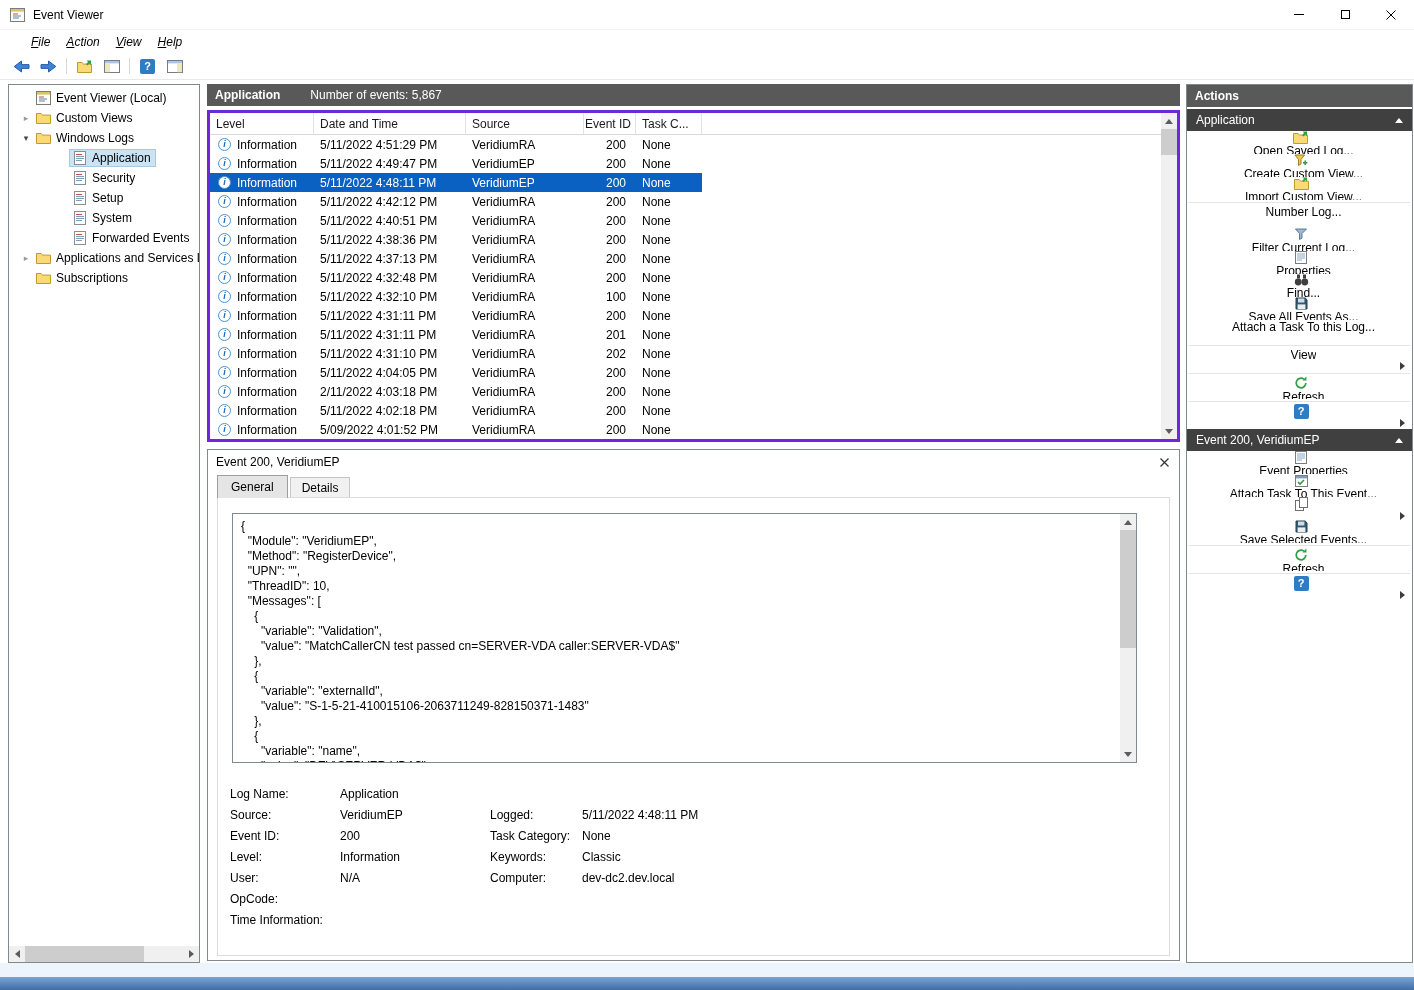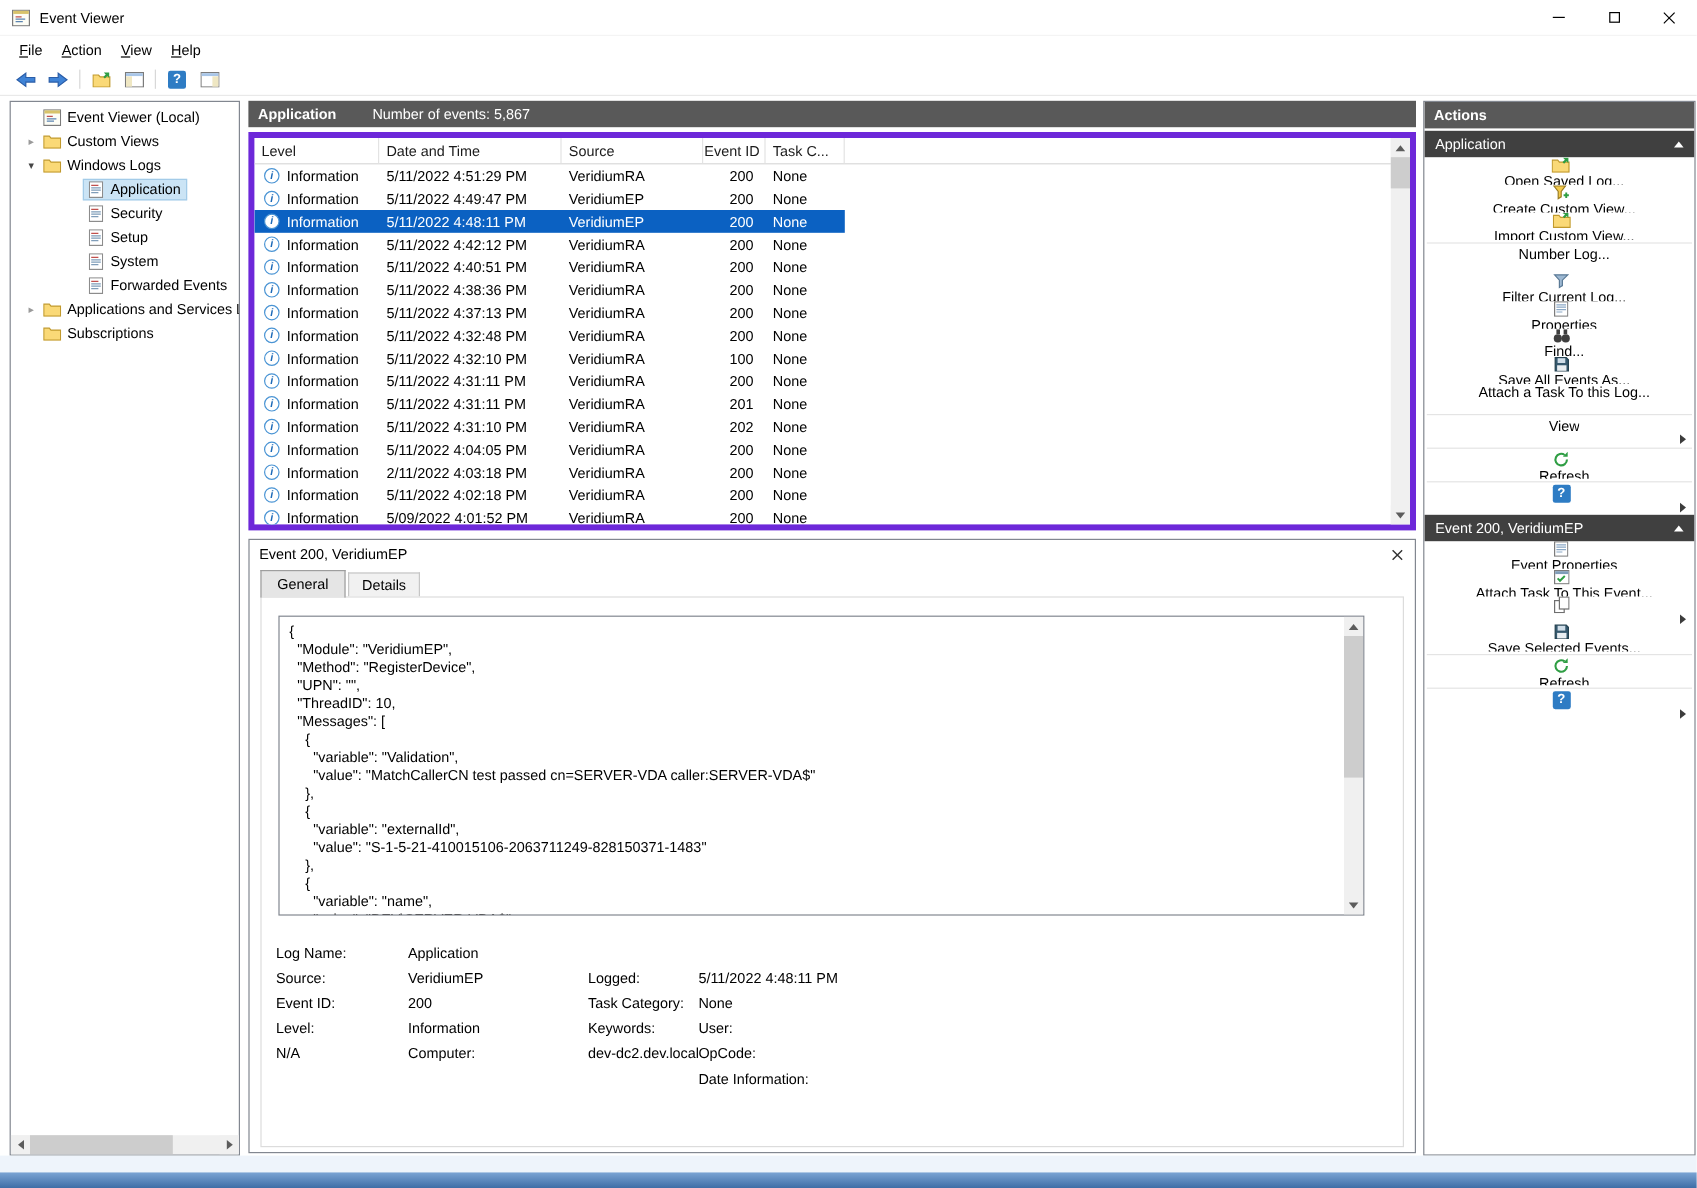--- a/index.html
+++ b/index.html
@@ -13,21 +13,21 @@
 
   
   .titlebar{height:30px;display:flex;align-items:center;padding-left:9px;border-bottom:1px solid #f4f4f4;}
   .title-text{margin-left:7px;}
   .win-controls{margin-left:auto;display:flex;height:30px;}
   .win-btn{width:46px;height:30px;display:flex;align-items:center;justify-content:center;}
   .min-glyph{width:10px;height:1px;background:#000;display:block;}
   .max-glyph{width:9px;height:9px;border:1px solid #000;display:block;}
 
   
-  .menubar{height:23px;display:flex;align-items:center;padding-left:8px;}
+  .menubar{height:23px;display:flex;align-items:center;padding-left:23px;font-style:italic;}
   .menu-item{padding:3px 8px;}
   .toolbar{height:27px;display:flex;align-items:center;padding-left:8px;border-bottom:1px solid #e9e9e9;}
   .tb-btn{border:none;background:none;width:27px;height:24px;display:flex;align-items:center;justify-content:center;padding:0;}
   .tb-sep{width:1px;height:16px;background:#d8d8d8;margin:0 4px;display:block;}
 
   .main{position:absolute;top:80px;left:0;right:0;bottom:27px;background:#fff;}
 
   
   .tree-panel{position:absolute;left:8px;top:4px;width:192px;bottom:0;border:1px solid #828790;background:#fff;overflow:hidden;padding-top:3px;}
   .tree-row{height:20px;display:flex;align-items:center;white-space:nowrap;}
@@ -39,21 +39,21 @@
   .hscroll{position:absolute;left:0;right:0;bottom:0;height:16px;background:#f0f0f0;display:flex;}
   .hscroll .sb-btn{width:16px;height:16px;}
   .hscroll .sb-track{flex:1;position:relative;}
   .hscroll .sb-thumb{position:absolute;top:0;bottom:0;left:0;width:75%;background:#cdcdcd;}
 
   
   .center-panel{position:absolute;left:207px;top:4px;width:973px;bottom:0;}
   .list-header{height:22px;background:var(--header-bg);color:#fff;display:flex;align-items:center;padding-left:8px;}
   .lh-title{font-weight:bold;}
   .lh-sub{margin-left:30px;}
-  .list-box{position:absolute;top:26px;left:0;right:0;height:332px;border:5px solid #6d28d9;background:#fff;overflow:hidden;}
+  .list-box{position:absolute;top:26px;left:0;right:0;height:332px;border:3px solid #6d28d9;background:#fff;overflow:hidden;}
   .colhdrs{display:flex;height:22px;border-bottom:1px solid #d9d9d9;}
   .colh{padding:4px 0 0 6px;border-right:1px solid #e3e3e3;color:#1a1a1a;overflow:hidden;white-space:nowrap;}
   .c0{width:104px;flex:none;}.c1{width:152px;flex:none;}.c2{width:118px;flex:none;}.c3{width:52px;flex:none;}.c4{width:66px;flex:none;}
   .colh.c3{text-align:right;padding-right:4px;padding-left:0;}
   .rows{position:absolute;top:22px;left:0;bottom:0;width:492px;}
   .row{height:19px;display:flex;align-items:center;}
   .cell{padding-left:6px;overflow:hidden;white-space:nowrap;height:100%;display:flex;align-items:center;gap:4px;}
   .cell.c3{justify-content:flex-end;padding-right:10px;padding-left:0;}
   .row.rsel{background:var(--selection);color:#fff;}
   .info-ic{width:13px;height:13px;border-radius:50%;background:#fff;border:1px solid #4a94d4;color:#1d6ab8;font-size:9px;font-weight:bold;font-style:italic;display:flex;align-items:center;justify-content:center;flex:none;line-height:1;}
@@ -601,29 +601,30 @@
               <div class="fvalue">VeridiumEP</div>
               <div class="flabel">Logged:</div>
               <div class="fvalue">5/11/2022 4:48:11 PM</div>
               <div class="flabel">Event ID:</div>
               <div class="fvalue">200</div>
               <div class="flabel">Task Category:</div>
               <div class="fvalue">None</div>
               <div class="flabel">Level:</div>
               <div class="fvalue">Information</div>
               <div class="flabel">Keywords:</div>
+              <div class="fvalue">Classic</div>
               <div class="flabel">User:</div>
               <div class="fvalue">N/A</div>
               <div class="flabel">Computer:</div>
               <div class="fvalue">dev-dc2.dev.local</div>
               <div class="flabel">OpCode:</div>
               <div class="fvalue"></div>
               <div class="flabel"></div>
               <div class="fvalue"></div>
-              <div class="flabel">Date Information:</div>
+              <div class="flabel">Time Information:</div>
             </div>
         </div>
       </div>
     </div>
 
     <div class="actions-panel">
       <div class="actions-title">Actions</div>
       <div>
           <div class="sec-h">
             <span class="sec-t">Application</span>

